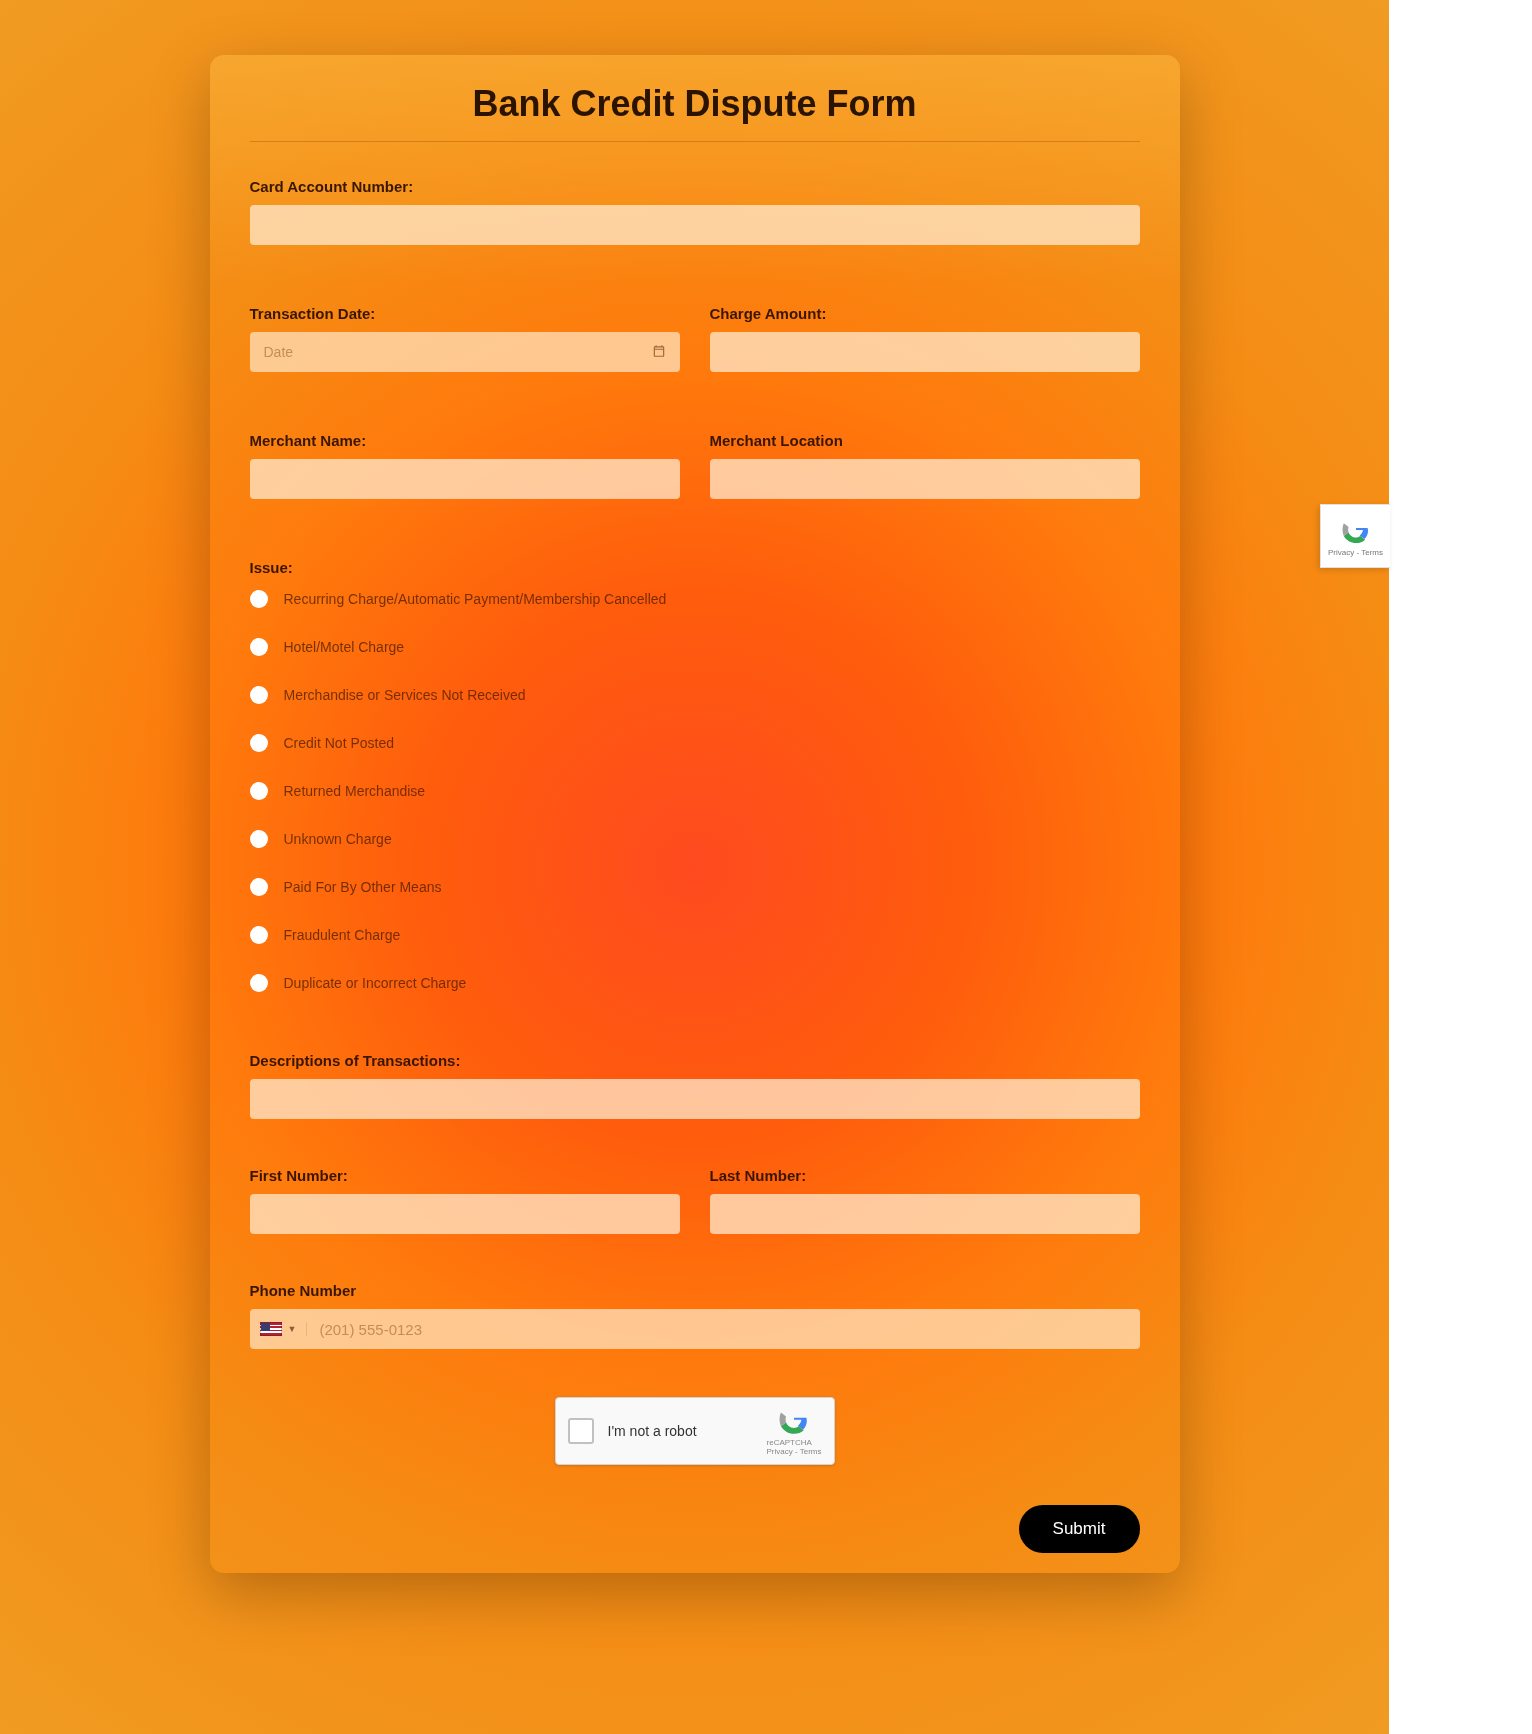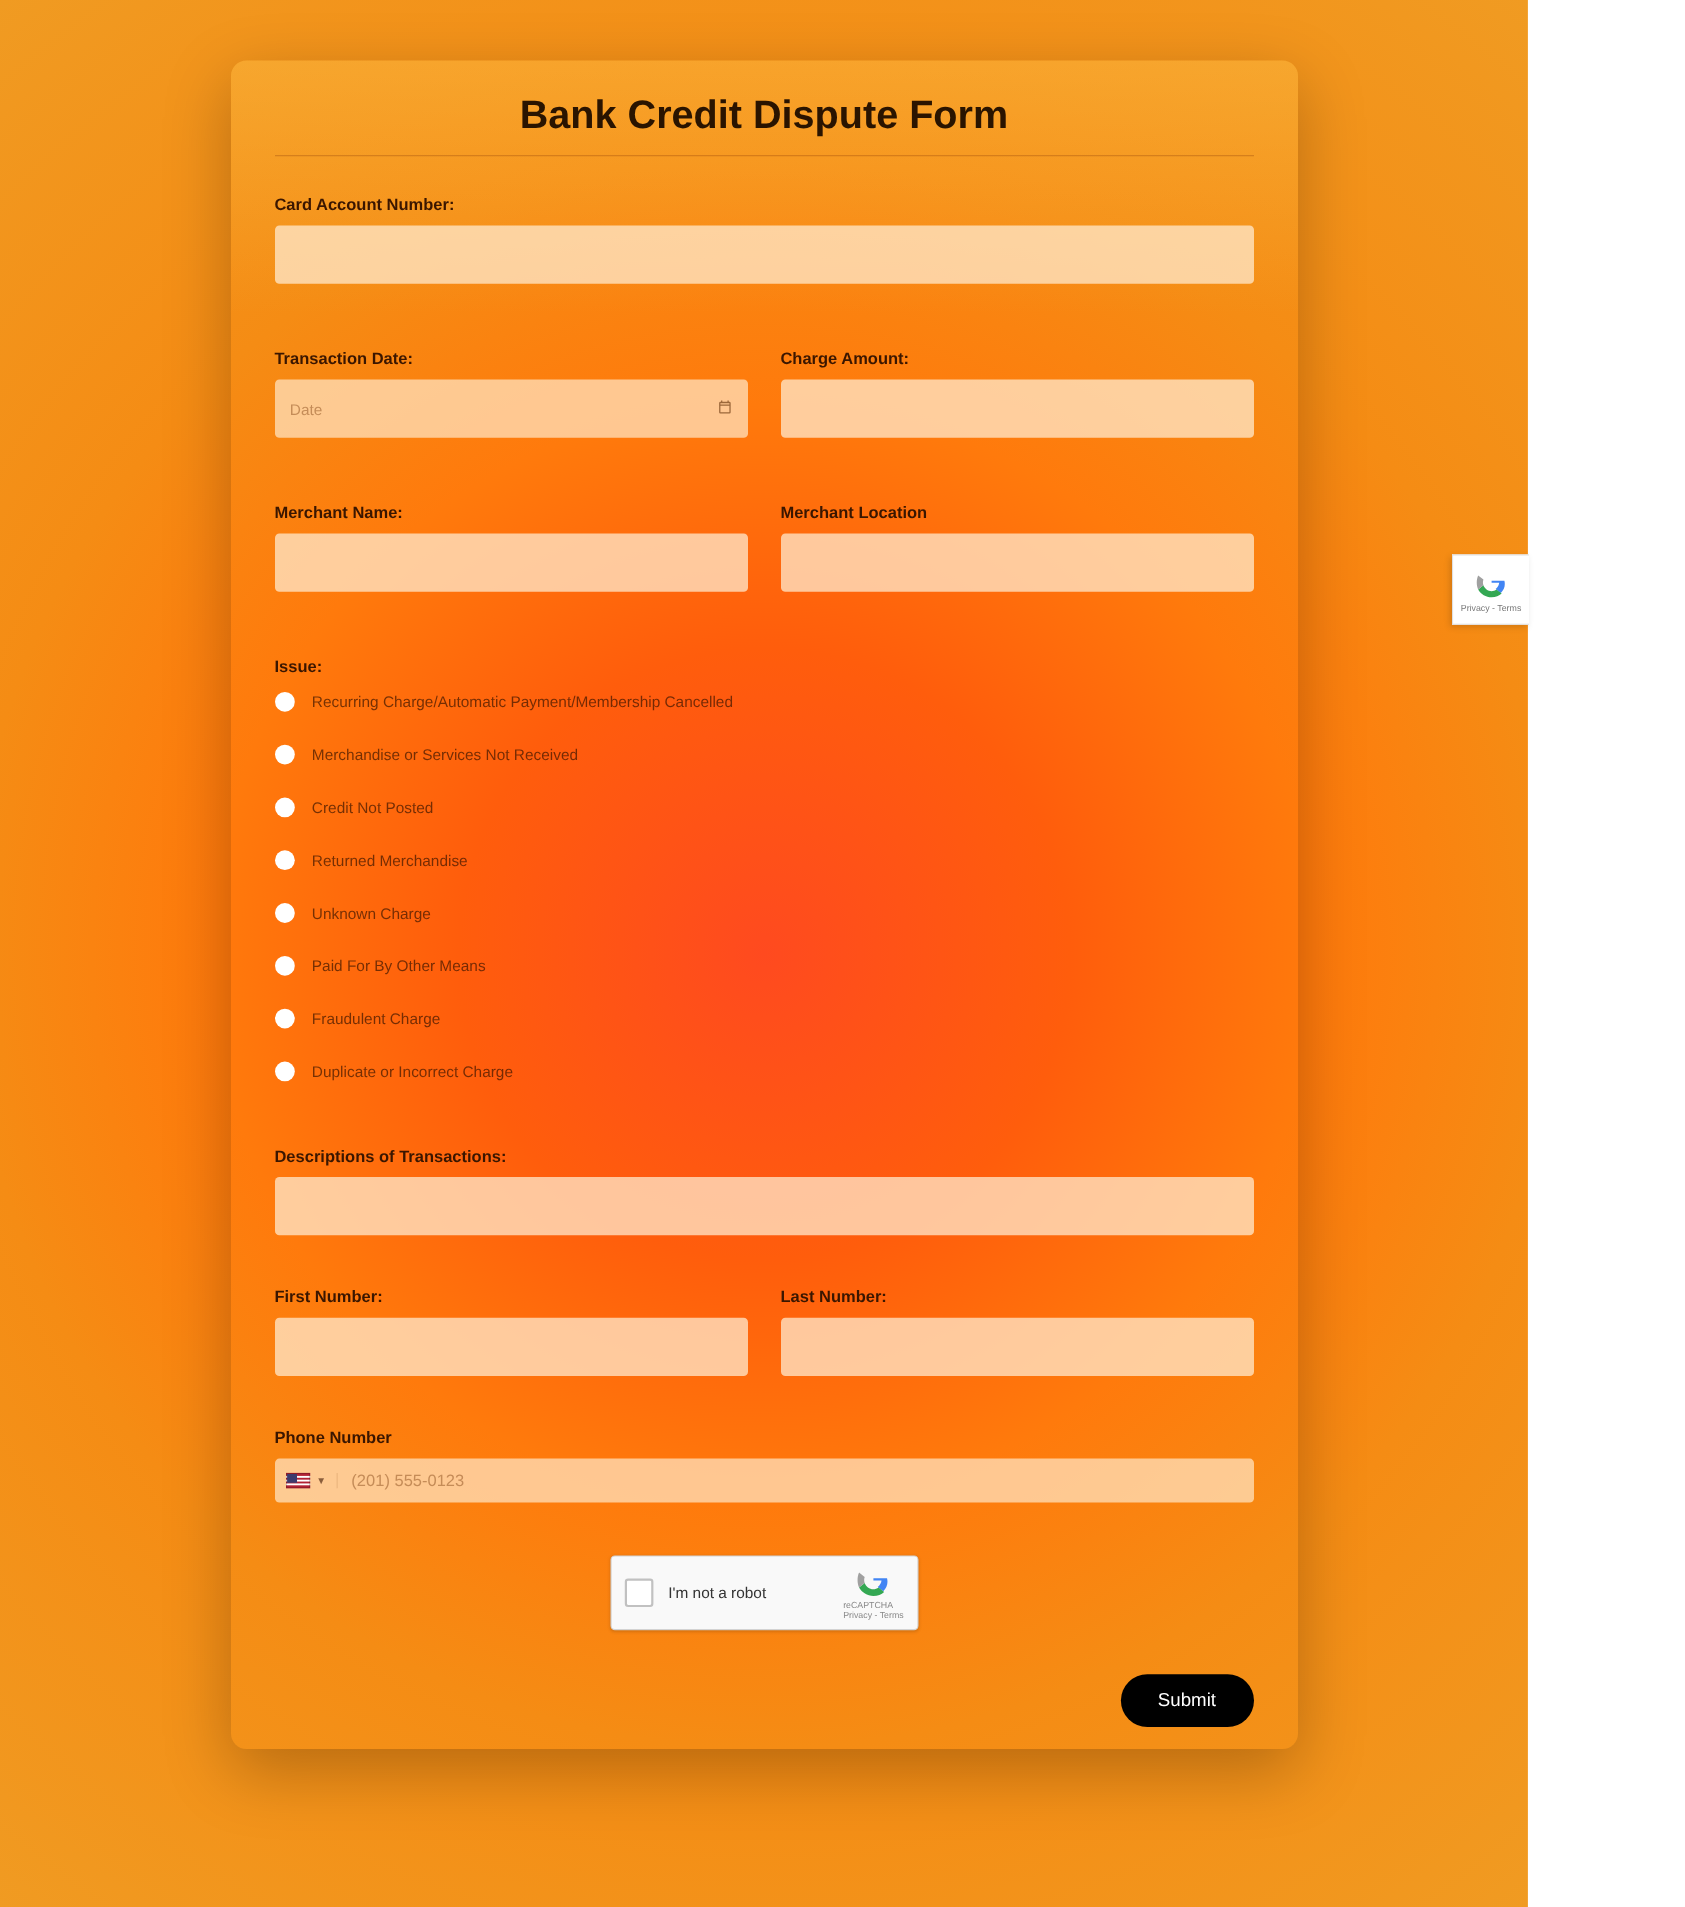--- a/index.html
+++ b/index.html
@@ -37,21 +37,21 @@
   .field-label {
     font-size: 15px;
     font-weight: 600;
     color: #3a1600;
     margin-bottom: 10px;
     display: block;
   }
 
   .text-input, .date-input {
     width: 100%;
-    height: 53px;
+    height: 40px;
     border: none;
     border-radius: 4px;
     background: rgba(255, 233, 205, 0.75);
     padding: 0 14px;
     font-size: 15px;
     color: #555;
     outline: none;
   }
   .text-input::placeholder, .date-input .ph { color: rgba(150,90,40,0.55); font-size: 14px; }
 
@@ -190,20 +190,24 @@
 
     <div class="section">
       <label class="field-label">Issue:</label>
       <div class="radio-group" id="issue-group">
           <div class="radio-item">
             <span class="radio-dot"></span>
             <span class="radio-label">Recurring Charge/Automatic Payment/Membership Cancelled</span>
           </div>
           <div class="radio-item">
             <span class="radio-dot"></span>
+            <span class="radio-label">Hotel/Motel Charge</span>
+          </div>
+          <div class="radio-item">
+            <span class="radio-dot"></span>
             <span class="radio-label">Merchandise or Services Not Received</span>
           </div>
           <div class="radio-item">
             <span class="radio-dot"></span>
             <span class="radio-label">Credit Not Posted</span>
           </div>
           <div class="radio-item">
             <span class="radio-dot"></span>
             <span class="radio-label">Returned Merchandise</span>
           </div>

